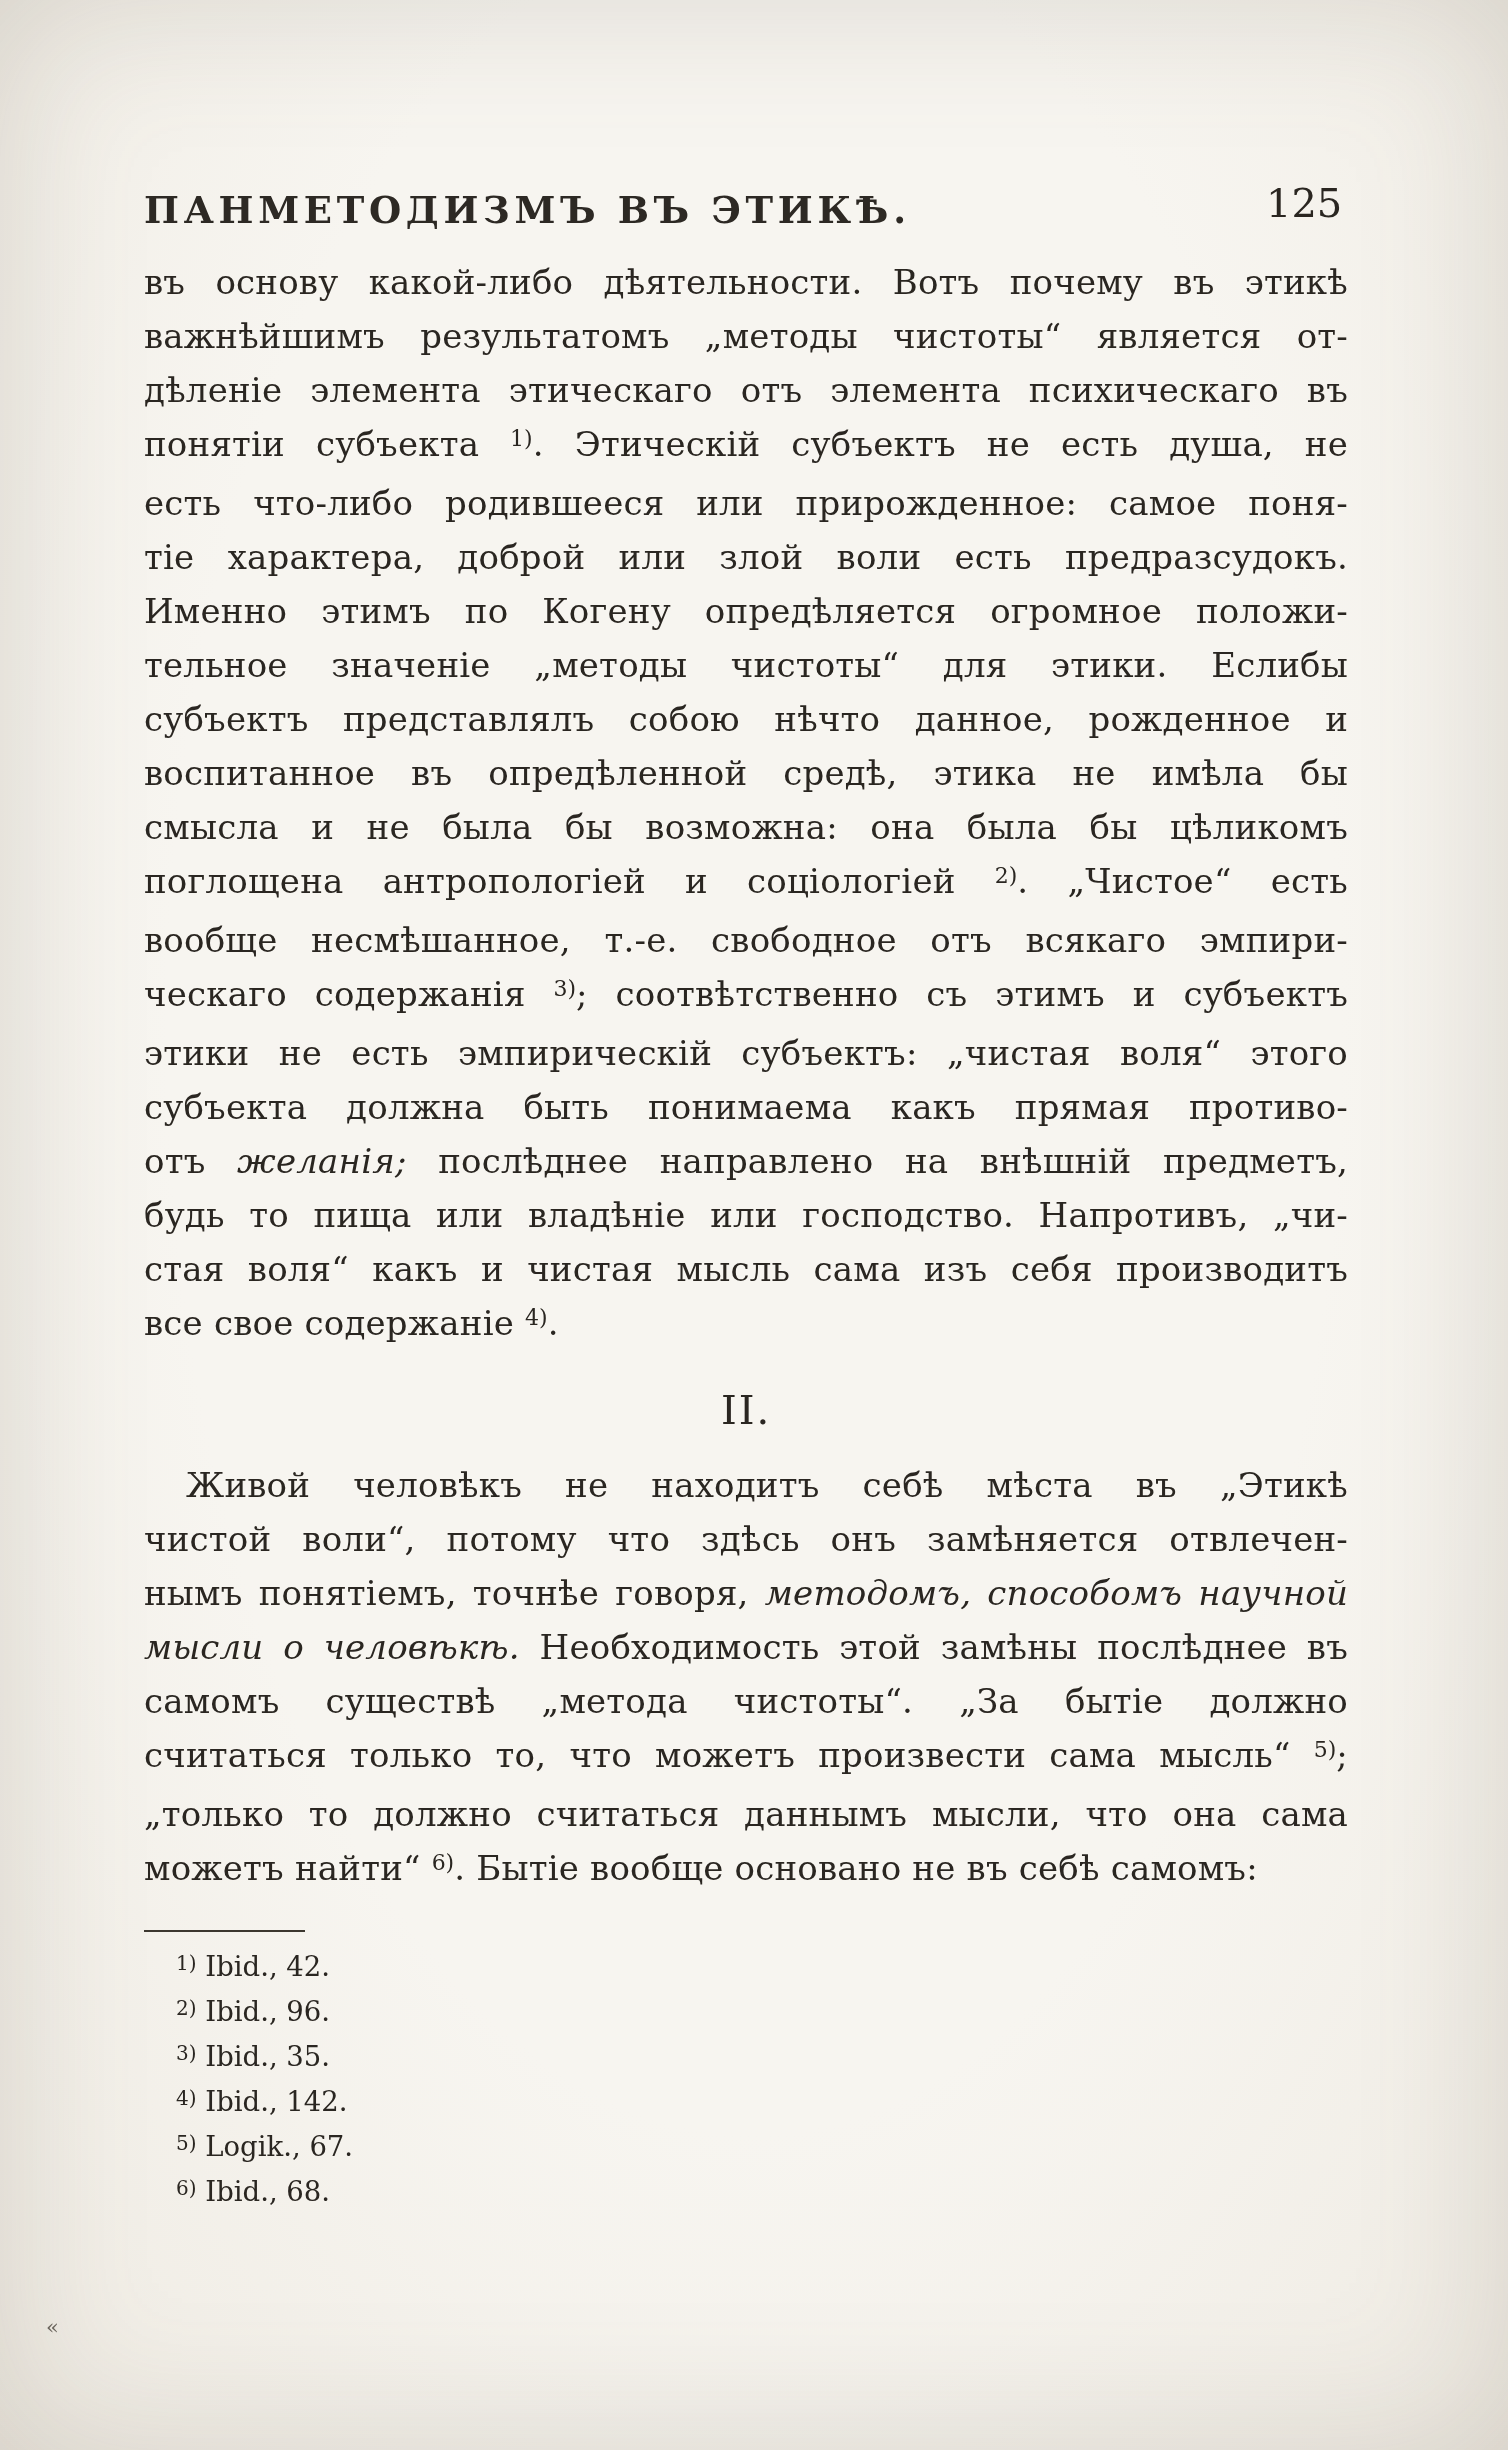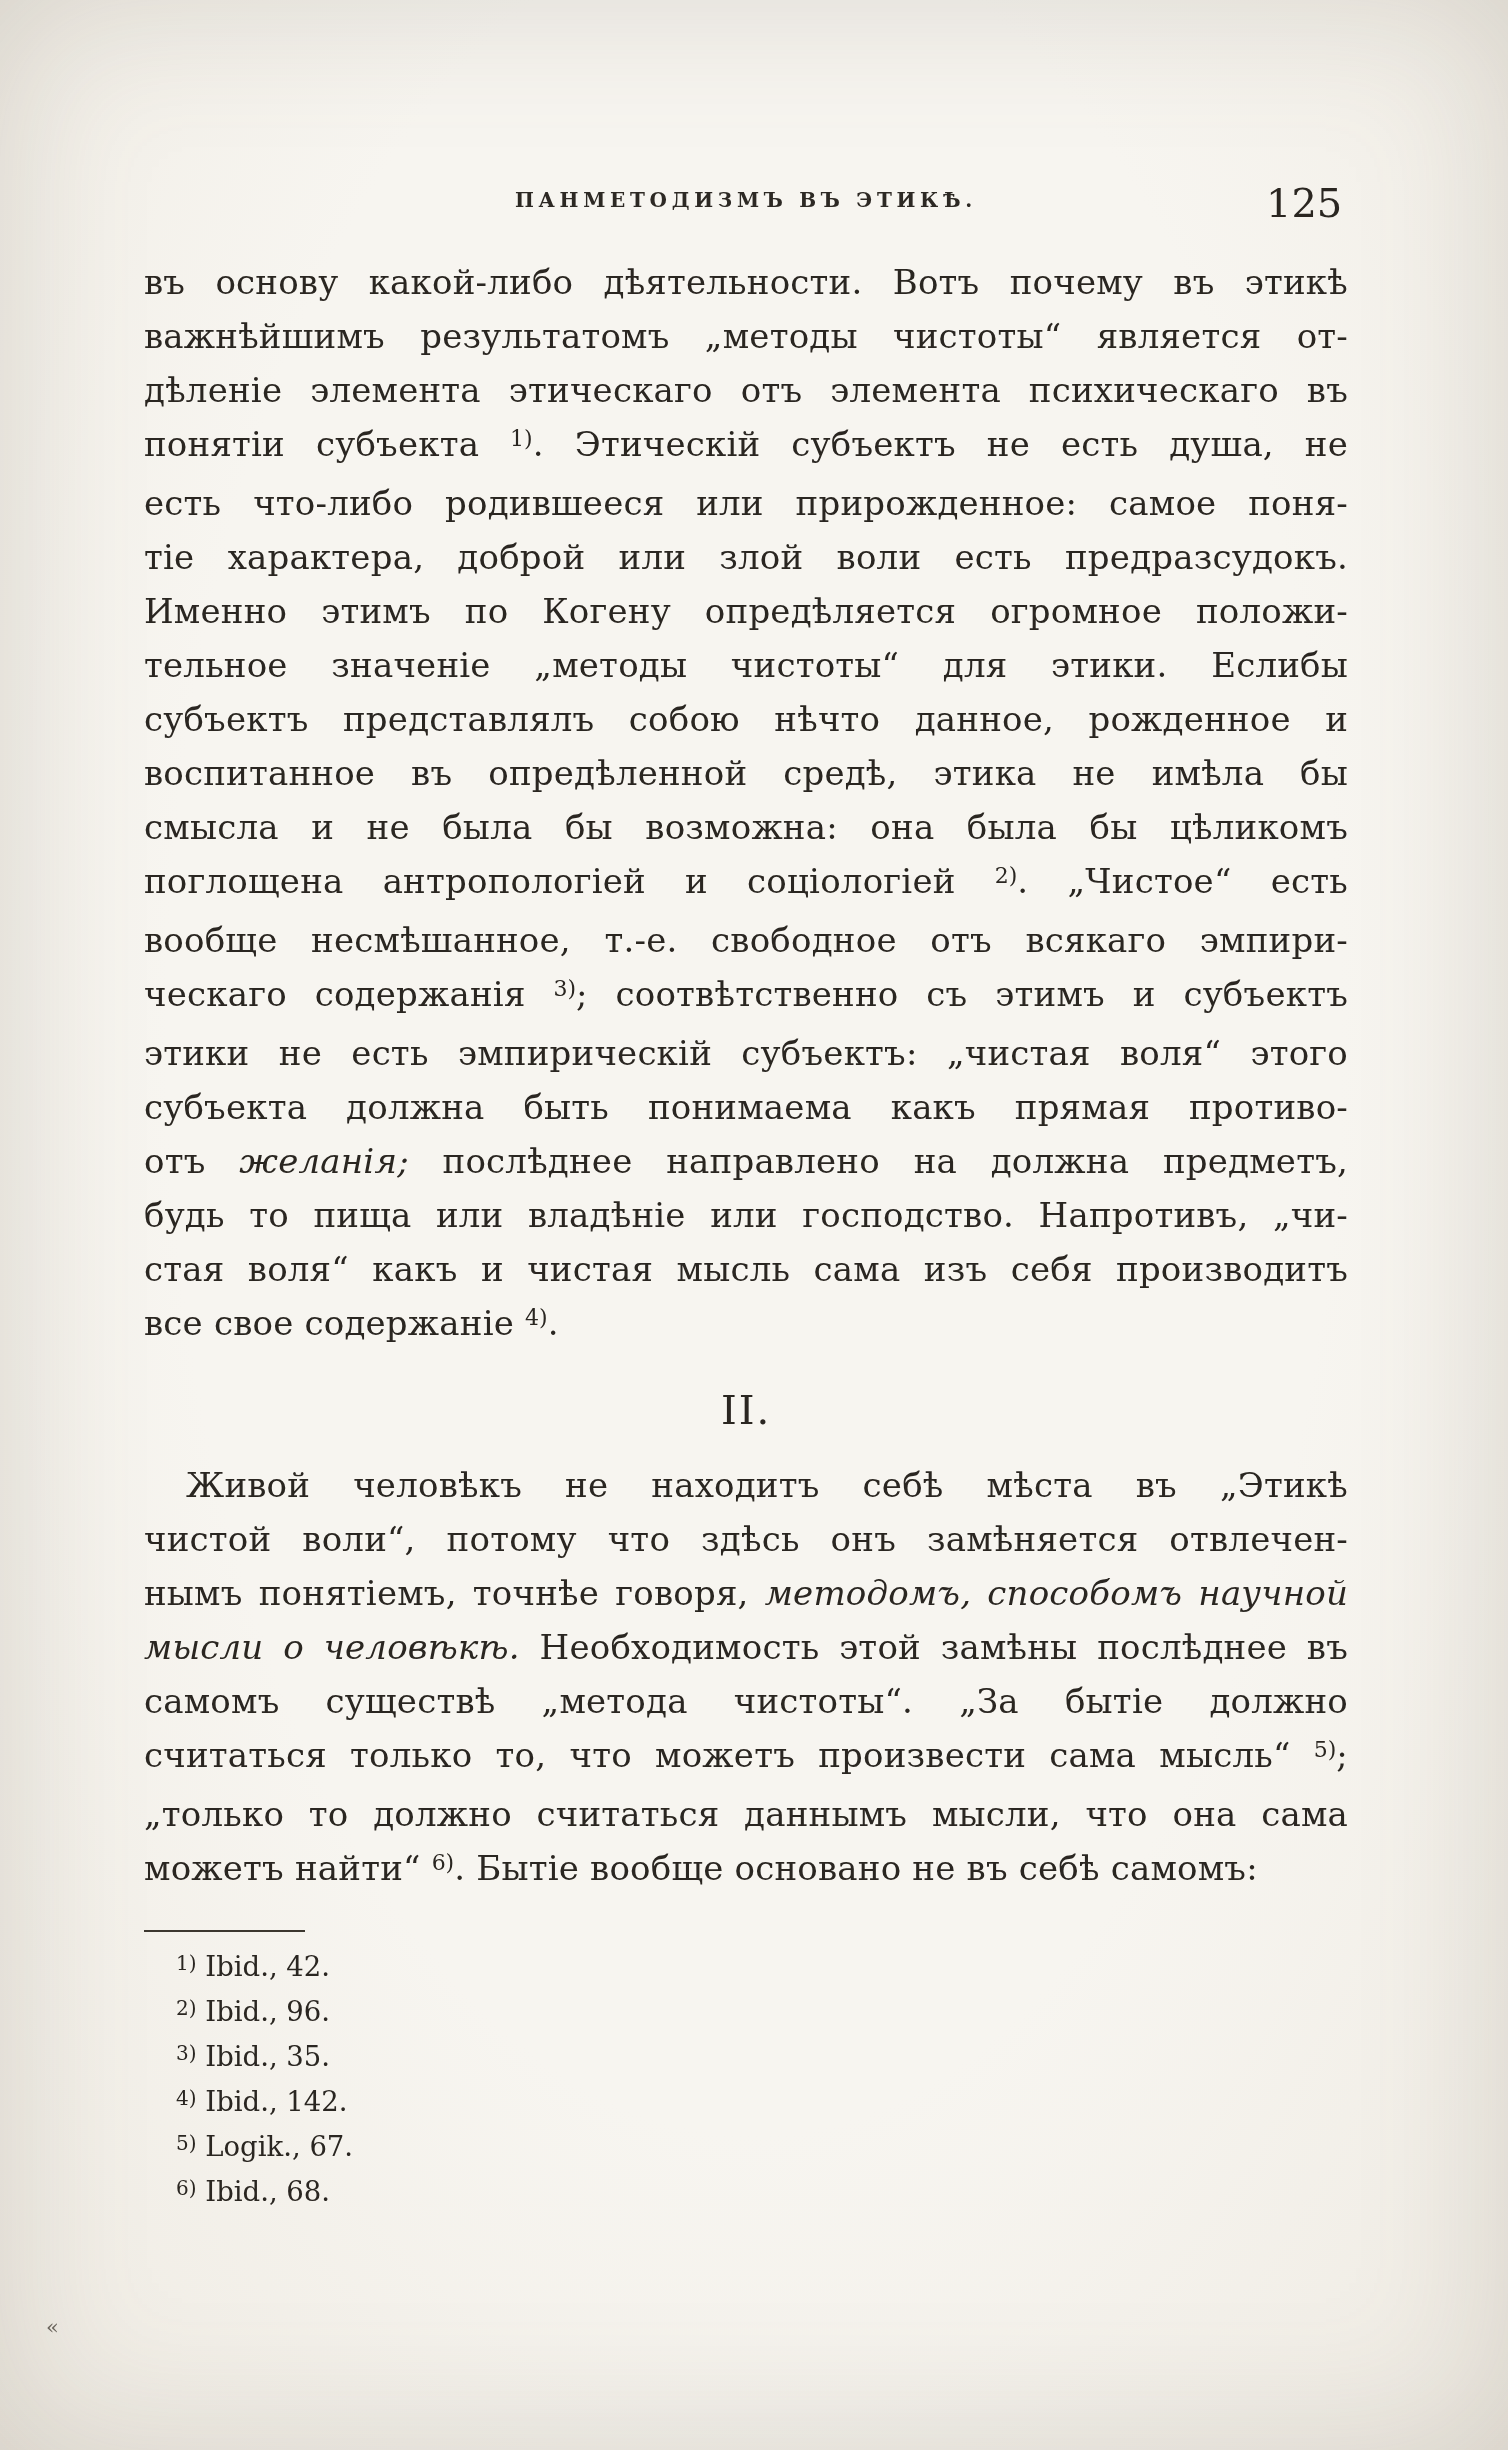--- a/index.html
+++ b/index.html
@@ -22,23 +22,22 @@
     color: #2a2621;
   }
   .header {
     position: absolute;
     top: 180px;
     left: 144px;
     width: 1204px;
     height: 53px;
   }
   .running-title {
-    text-align: center;
     padding-top: 7.6px;
-    font-size: 20px;
+    font-size: 37px;
     font-weight: bold;
     letter-spacing: 4.7px;
     color: #2d2924;
   }
   .page-number {
     position: absolute;
     right: 5.7px;
     top: 0;
     font-size: 40px;
     color: #2a2621;
@@ -128,21 +127,21 @@
         <div class="line"><span>Именно этимъ по Когену опредѣляется огромное положи-</span></div>
         <div class="line"><span>тельное значеніе „методы чистоты“ для этики. Еслибы</span></div>
         <div class="line"><span>субъектъ представлялъ собою нѣчто данное, рожденное и</span></div>
         <div class="line"><span>воспитанное въ опредѣленной средѣ, этика не имѣла бы</span></div>
         <div class="line"><span>смысла и не была бы возможна: она была бы цѣликомъ</span></div>
         <div class="line"><span>поглощена антропологіей и соціологіей </span><span class="sup">2)</span><span>. „Чистое“ есть</span></div>
         <div class="line"><span>вообще несмѣшанное, т.-е. свободное отъ всякаго эмпири-</span></div>
         <div class="line"><span>ческаго содержанія </span><span class="sup">3)</span><span>; соотвѣтственно съ этимъ и субъектъ</span></div>
         <div class="line"><span>этики не есть эмпирическій субъектъ: „чистая воля“ этого</span></div>
         <div class="line"><span>субъекта должна быть понимаема какъ прямая противо-</span></div>
-        <div class="line"><span>отъ </span><span class="it">желанія;</span><span> послѣднее направлено на должна предметъ,</span></div>
+        <div class="line"><span>отъ </span><span class="it">желанія;</span><span> послѣднее направлено на внѣшній предметъ,</span></div>
         <div class="line"><span>будь то пища или владѣніе или господство. Напротивъ, „чи-</span></div>
         <div class="line"><span>стая воля“ какъ и чистая мысль сама изъ себя производитъ</span></div>
         <div class="line last"><span>все свое содержаніе </span><span class="sup">4)</span><span>.</span></div>
       </div>
     <h2 class="section-heading">II.</h2>
     <div class="paragraph">
         <div class="line indent"><span>Живой человѣкъ не находитъ себѣ мѣста въ „Этикѣ</span></div>
         <div class="line"><span>чистой воли“, потому что здѣсь онъ замѣняется отвлечен-</span></div>
         <div class="line"><span>нымъ понятіемъ, точнѣе говоря, </span><span class="it">методомъ, способомъ научной</span></div>
         <div class="line"><span class="it">мысли о человѣкѣ.</span><span> Необходимость этой замѣны послѣднее въ</span></div>

